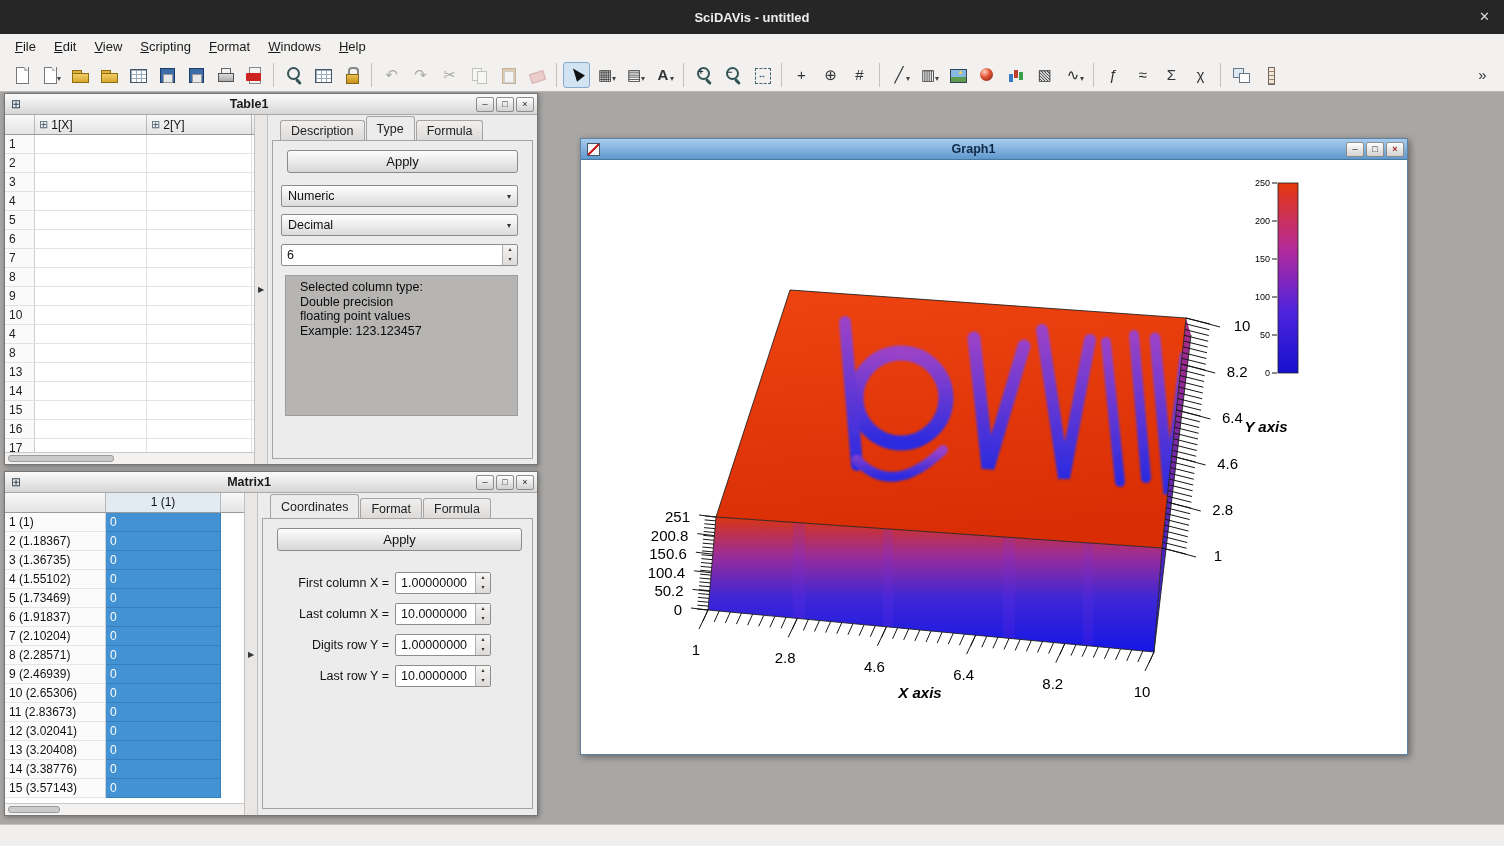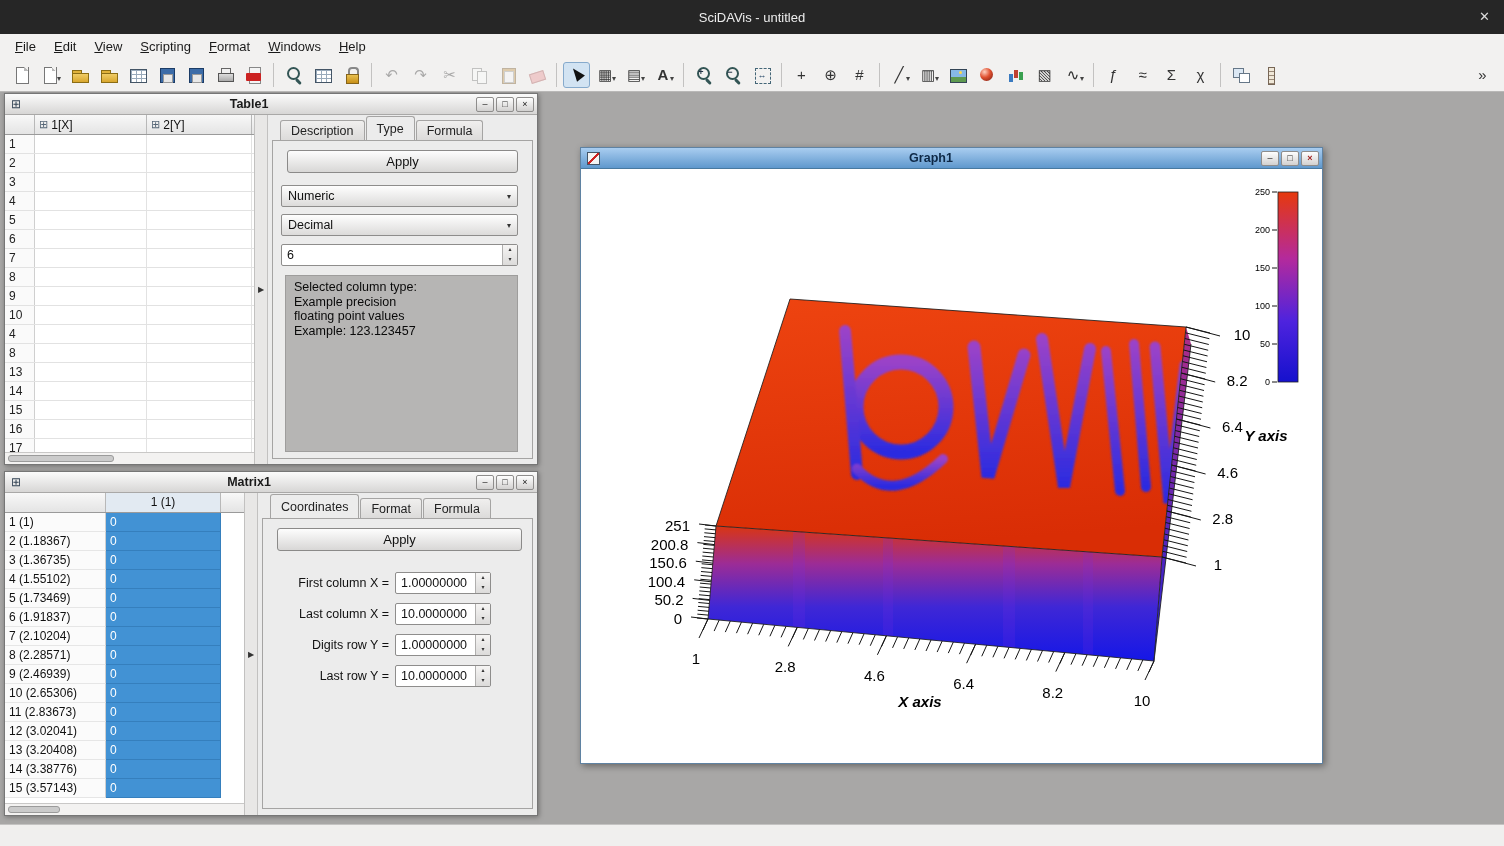--- a/index.html
+++ b/index.html
@@ -1,21 +1,21 @@
 <!DOCTYPE html>
 <html><head>
 <meta charset="utf-8">
 <style>
   *{box-sizing:border-box;margin:0;padding:0}
   html,body{width:1504px;height:846px;overflow:hidden}
   body{font-family:"Liberation Sans",sans-serif;background:#a8a7a6;position:relative;font-size:13px}
 
   
   .titlebar{position:absolute;left:0;top:0;width:100%;height:34px;background:#262626;display:flex;align-items:center;justify-content:center}
-  .titlebar .title{font-size:13px;font-weight:normal;color:#ececec}
+  .titlebar .title{font-size:13px;font-weight:bold;color:#ececec}
   .tclose{position:absolute;right:14px;top:9px;font-size:13px;color:#dcdcdc}
   .menubar{position:absolute;top:34px;height:24px;width:100%;background:#f2f1f0;display:flex;align-items:center;padding-left:6px}
   .menu-item{padding:3px 9px;font-size:13px;color:#1a1a1a}
   .mn{text-decoration:underline}
   .toolbar{position:absolute;top:58px;height:34px;width:100%;background:#f2f1f0;border-bottom:1px solid #b9b8b7;display:flex;align-items:center;padding:0 7px}
   .tb-btn{width:27px;height:26px;display:flex;align-items:center;justify-content:center;margin:0 1px;border:1px solid transparent;border-radius:3px;position:relative;flex:none}
   .tb-btn.active{background:#d2e3f2;border-color:#86aacc}
   .tb-btn.disabled{opacity:.38}
   .tb-btn.push{margin-left:auto}
   .tb-ic{font-size:15px;color:#333;line-height:1;position:relative;width:20px;height:20px;display:flex;align-items:center;justify-content:center}
@@ -93,21 +93,21 @@
   .tab{padding:3px 10px 2px;font-size:12.5px;color:#222;background:linear-gradient(#f0efee,#dcdbda);border:1px solid #a5a4a3;border-bottom:none;border-radius:3px 3px 0 0;margin-right:1px;height:20px;position:relative}
   .tab.active{background:#ececec;height:24px;z-index:2;padding-top:5px}
   .tabframe{position:absolute;left:4px;right:4px;top:25px;bottom:5px;border:1px solid #a5a4a3;background:#ececec}
   .btn-apply{position:absolute;left:14px;right:14px;top:9px;height:23px;background:linear-gradient(#fdfdfd,#d8d7d6);border:1px solid #8b8a89;border-radius:3px;font-size:13px;text-align:center;line-height:21px;color:#111}
   .frow{position:absolute;left:8px;right:14px;height:22px;display:flex;align-items:center}
   .flab{font-size:12.5px;color:#111}
   .fctl{position:absolute;right:0;top:0;width:140px;height:22px}
   #t1-row-type{top:44px}
   #t1-row-format{top:73px}
   #t1-row-digits{top:103px}
-  .infobox{position:absolute;left:12px;right:14px;top:134px;height:177px;background:#b6b5b4;border:1px solid #9e9d9c;padding:4px 8px;font-size:12.5px;line-height:14.5px;color:#0a0a0a}
+  .infobox{position:absolute;left:12px;right:14px;top:134px;height:141px;background:#b6b5b4;border:1px solid #9e9d9c;padding:4px 14px;font-size:12.5px;line-height:14.5px;color:#0a0a0a}
   .combo{display:flex;align-items:center;background:linear-gradient(#fefefe,#dcdbda);border:1px solid #8e8d8c;border-radius:2px;height:22px;width:100%}
   .combo-val{flex:1;padding-left:6px;font-size:12.5px;color:#111}
   .combo-arrow{width:16px;text-align:center;font-size:8px;color:#333}
   .spin{display:flex;background:#fff;border:1px solid #8e8d8c;border-radius:2px;height:22px;width:100%}
   .spin-val{flex:1;padding-left:5px;font-size:12.5px;line-height:20px;color:#111;overflow:hidden;white-space:nowrap}
   .spin-btns{width:15px;border-left:1px solid #b0afae;display:flex;flex-direction:column;background:linear-gradient(#f6f5f4,#dcdbda)}
   .spin-btns i{flex:1;font-style:normal;font-size:6px;line-height:9px;text-align:center;color:#333}
 
   
   #w-matrix1{left:4px;top:379px;width:534px;height:345px}
@@ -121,21 +121,21 @@
   .mx-val{width:115px;padding-left:4px;font-size:12px;line-height:18px;color:#fff;background:#4292d4;border-bottom:1px solid #357fbd;border-right:1px solid #357fbd}
   .mx-panel{position:absolute;left:253px;right:0;top:0;bottom:0;background:#ececec}
   .mx-panel .tabframe{top:25px;bottom:6px}
   .mx-panel .btn-apply{left:14px;right:10px}
   .frow-m{position:absolute;left:10px;right:12px;height:22px}
   .frow-m .flab{position:absolute;left:0;top:4px;width:116px;text-align:right}
   .frow-m .spin{position:absolute;left:122px;width:96px}
   #mx-row-0{top:53px}#mx-row-1{top:84px}#mx-row-2{top:115px}#mx-row-3{top:146px}
 
   
-  .gwin{position:absolute;left:580px;top:55px;width:743px;height:617px;background:#fff;border:1px solid #5f82a2;box-shadow:2px 2px 7px rgba(0,0,0,.4)}
+  .gwin{position:absolute;left:580px;top:46px;width:828px;height:617px;background:#fff;border:1px solid #5f82a2;box-shadow:2px 2px 7px rgba(0,0,0,.4)}
   .gwin-tb{position:absolute;top:0;left:0;right:0;height:21px;background:linear-gradient(#a9cdf0,#5f98cd);display:flex;align-items:center;padding:0 3px;border-bottom:1px solid #48799f}
   .gwin-tb .mwin-title{color:#0d2846}
   .gwin-ic{width:13px;height:13px;margin:0 3px;background:linear-gradient(135deg,transparent 42%,#cc2222 42%,#cc2222 58%,transparent 58%),#f4f4f4;border:1px solid #456;flex:none}
   .gwin .wbtn.close{color:#a02020;font-weight:bold}
   .gwin-canvas{position:absolute;left:2px;top:21px;right:2px;bottom:2px;background:#fff}
   .gwin-canvas svg{display:block}
   #plot3d .ticks line{stroke:#151515;stroke-width:1}
   #plot3d .ticklab{font-family:"Liberation Sans",sans-serif;font-size:15px;fill:#000}
   #plot3d .cbarlab{font-family:"Liberation Sans",sans-serif;font-size:9px;fill:#000}
   #plot3d .axtitle{font-family:"Liberation Sans",sans-serif;font-size:15px;font-weight:bold;font-style:italic;fill:#000}
@@ -450,21 +450,21 @@
             <div class="fctl spin">
               <span class="spin-val">6</span>
               <span class="spin-btns">
                   <i>▴</i>
                   <i>▾</i>
                 </span>
             </div>
           </div>
           <div class="infobox">
             <div>Selected column type:</div>
-            <div>Example precision</div>
+            <div>Double precision</div>
             <div>floating point values</div>
             <div>Example: 123.123457</div>
           </div>
         </div>
       </div>
     </div>
   </div>
 
   <div class="mwin" id="w-matrix1">
     <div class="mwin-tb">

